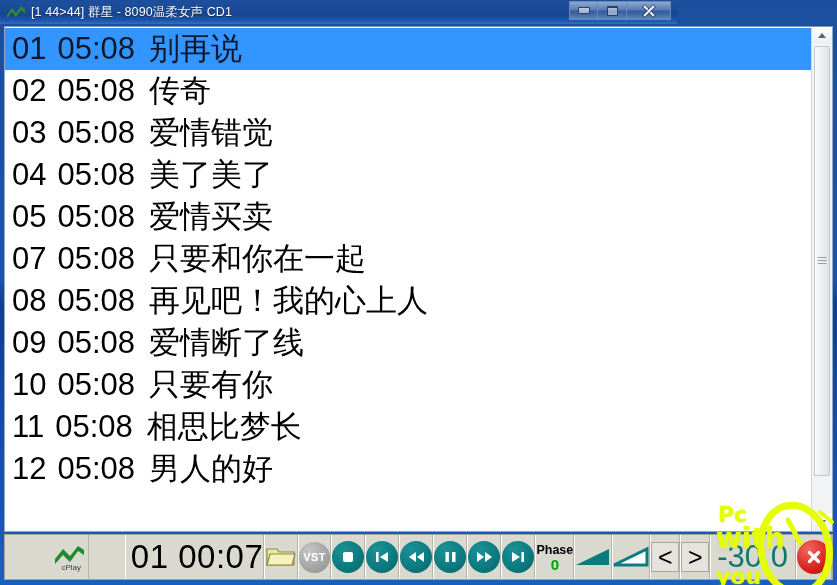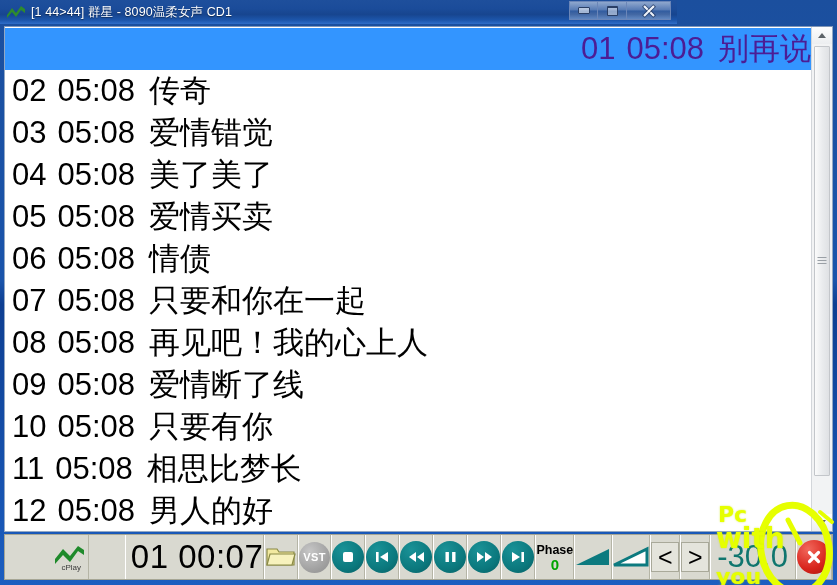--- a/index.html
+++ b/index.html
@@ -143,22 +143,21 @@
     font-family: "Liberation Sans", "DejaVu Sans", sans-serif;
     white-space: nowrap;
     box-sizing: border-box;
     cursor: default;
   }
   .track .num   { letter-spacing: 0px; }
   .track .dur   { margin-left: 11px; }
   .track .name  { margin-left: 14px; }
   .track.selected {
     background: #3395ff;
-    color: #4c1d95;
-    text-align: right;
+    color: #0f172a;
   }
 
   
   .vscroll {
     flex: none;
     width: 21px;
     background: #f0f0f0;
     border-left: 1px solid #d3d6da;
     box-sizing: border-box;
     position: relative;
@@ -396,21 +395,20 @@
 
   <div class="client">
 
     <div class="playlist-wrap">
       <div class="playlist" id="playlist">
           <div class="track selected"><span class="num">01</span><span class="dur">05:08</span><span class="name">别再说</span></div>
           <div class="track"><span class="num">02</span><span class="dur">05:08</span><span class="name">传奇</span></div>
           <div class="track"><span class="num">03</span><span class="dur">05:08</span><span class="name">爱情错觉</span></div>
           <div class="track"><span class="num">04</span><span class="dur">05:08</span><span class="name">美了美了</span></div>
           <div class="track"><span class="num">05</span><span class="dur">05:08</span><span class="name">爱情买卖</span></div>
-          <div class="track"><span class="num">06</span><span class="dur">05:08</span><span class="name">情债</span></div>
           <div class="track"><span class="num">07</span><span class="dur">05:08</span><span class="name">只要和你在一起</span></div>
           <div class="track"><span class="num">08</span><span class="dur">05:08</span><span class="name">再见吧！我的心上人</span></div>
           <div class="track"><span class="num">09</span><span class="dur">05:08</span><span class="name">爱情断了线</span></div>
           <div class="track"><span class="num">10</span><span class="dur">05:08</span><span class="name">只要有你</span></div>
           <div class="track"><span class="num">11</span><span class="dur">05:08</span><span class="name">相思比梦长</span></div>
           <div class="track"><span class="num">12</span><span class="dur">05:08</span><span class="name">男人的好</span></div>
         </div>
 
       <div class="vscroll">
         <div class="sb-arrow">

